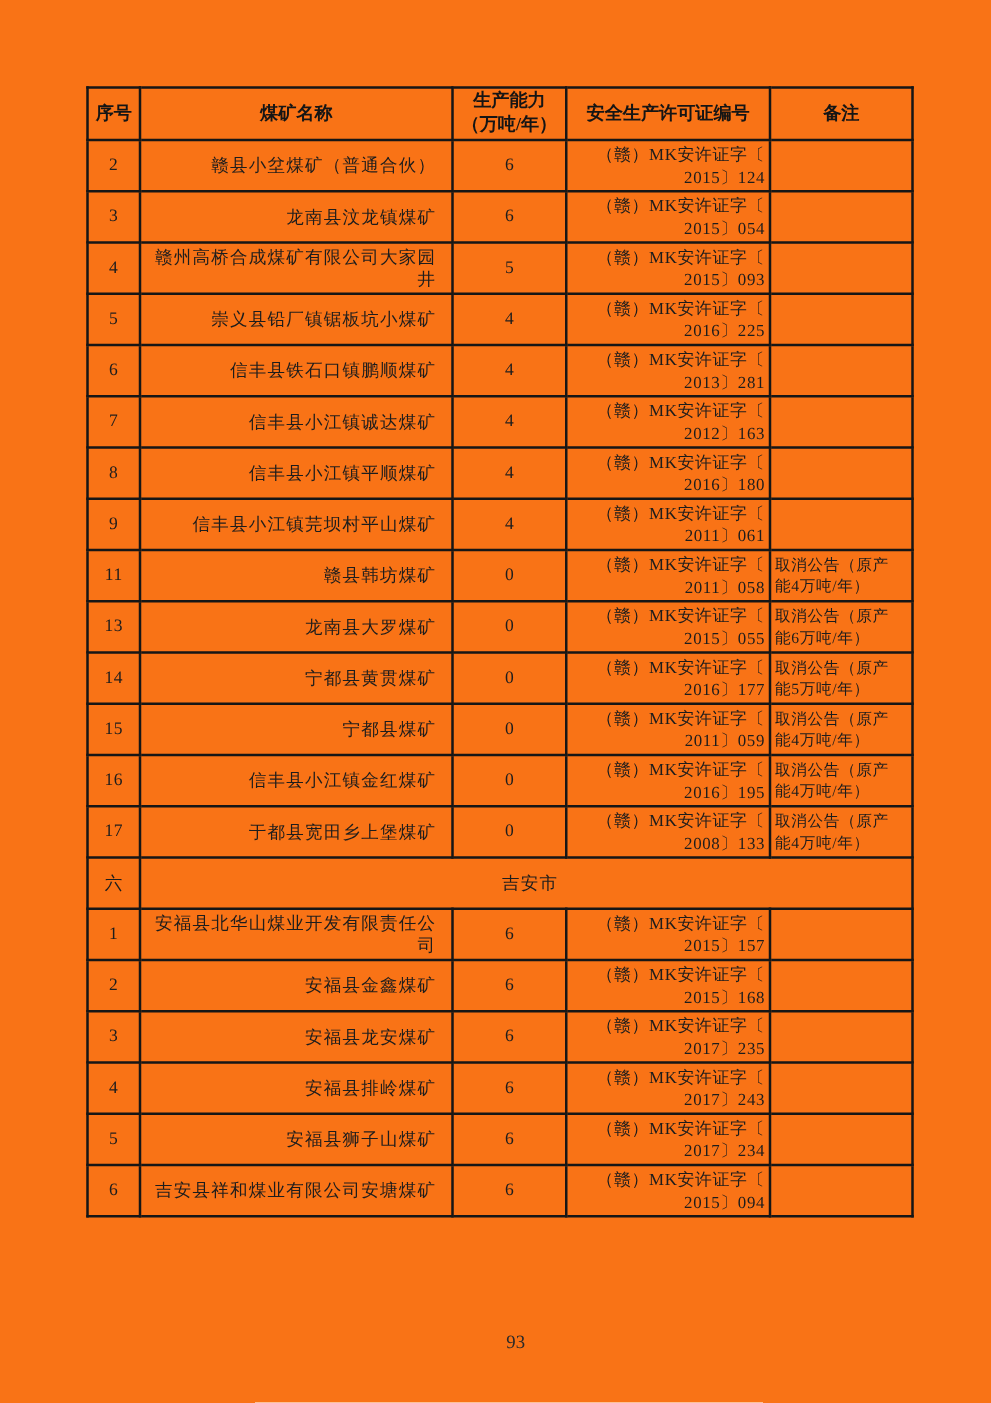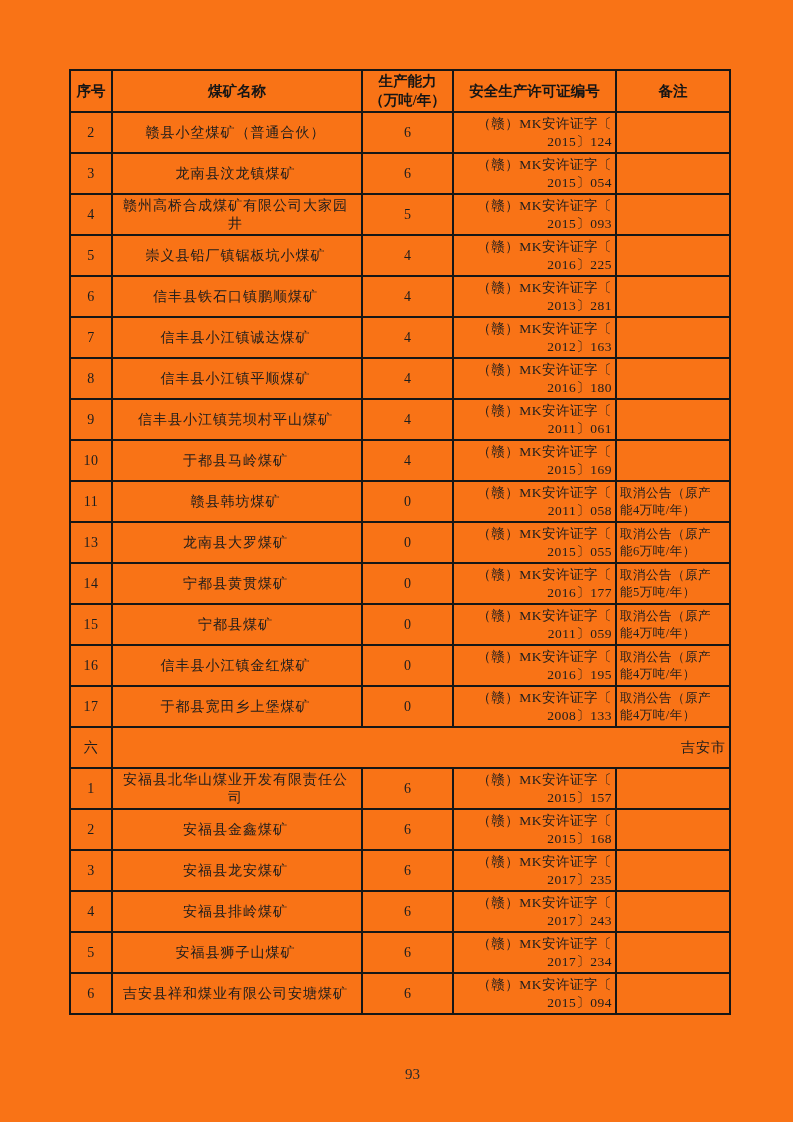--- a/index.html
+++ b/index.html
@@ -50,21 +50,21 @@
     vertical-align: middle;
     font-size: 14px;
     padding: 1px 3px;
     color: #1d1d1d;
   }
   td.c-no {
     text-align: center;
     letter-spacing: 0.5px;
   }
   td.c-name {
-    text-align: center;
+    text-align: right;
     padding-left: 9px;
     padding-right: 12px;
     letter-spacing: 1px;
   }
   td.c-cap {
     text-align: center;
   }
   td.c-cert {
     text-align: right;
     white-space: pre-line;
@@ -74,21 +74,21 @@
   }
   td.c-note {
     text-align: left;
     white-space: pre-line;
     font-size: 12.5px;
     line-height: 1.35;
     letter-spacing: 0.5px;
     margin-left: 13px;
   }
   td.c-section {
-    text-align: right;
+    text-align: center;
     padding-left: 9px;
     letter-spacing: 1px;
   }
   .page-number {
     position: absolute;
     top: 1066px;
     left: 0;
     width: 793px;
     text-align: center;
     font-size: 15px;
@@ -178,28 +178,20 @@
         </tr>
         <tr>
           <td class="c-no">9</td>
           <td class="c-name">信丰县小江镇芫坝村平山煤矿</td>
           <td class="c-cap">4</td>
           <td class="c-cert">（赣）MK安许证字〔
 2011〕061</td>
           <td class="c-note"></td>
         </tr>
         <tr>
-          <td class="c-no">10</td>
-          <td class="c-name">于都县马岭煤矿</td>
-          <td class="c-cap">4</td>
-          <td class="c-cert">（赣）MK安许证字〔
-2015〕169</td>
-          <td class="c-note"></td>
-        </tr>
-        <tr>
           <td class="c-no">11</td>
           <td class="c-name">赣县韩坊煤矿</td>
           <td class="c-cap">0</td>
           <td class="c-cert">（赣）MK安许证字〔
 2011〕058</td>
           <td class="c-note">取消公告（原产
 能4万吨/年）</td>
         </tr>
         <tr>
           <td class="c-no">13</td>

